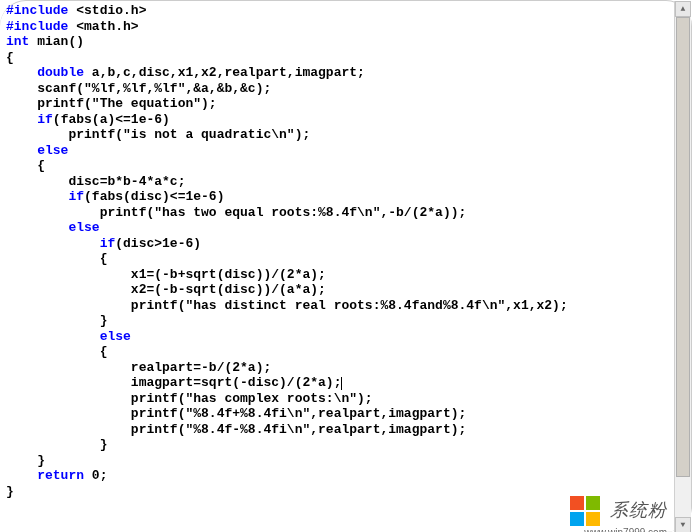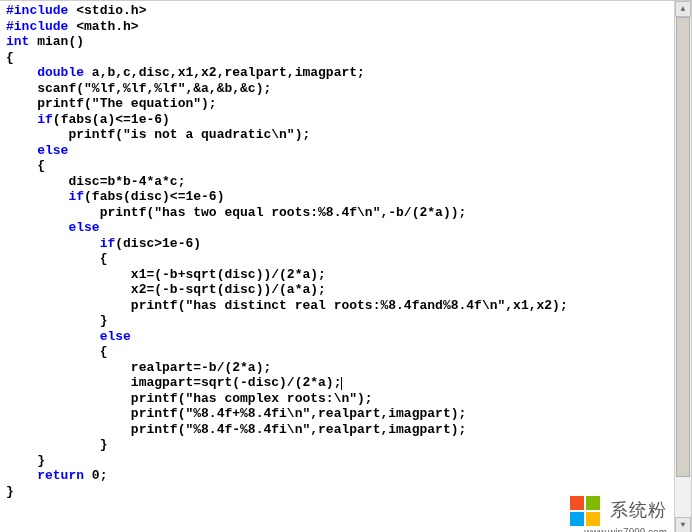--- a/index.html
+++ b/index.html
@@ -14,20 +14,21 @@
     background: #fff;
     color: #000;
   }
   .editor-frame {
     position: relative;
     width: 692px;
     height: 532px;
     box-sizing: border-box;
     border-top: 1px solid #ccc;
     border-right: 1px solid #ccc;
+    border-radius: 26px;
   }
   .code-area {
     position: absolute;
     left: 6px;
     top: 2px;
     right: 30px;
     bottom: 6px;
     white-space: pre;
     font-weight: bold;
   }
@@ -76,20 +77,21 @@
     box-sizing: border-box;
   }
   
   .watermark {
     position: absolute;
     right: 24px;
     bottom: 6px;
     display: flex;
     align-items: center;
     gap: 10px;
+    font-style: italic;
   }
   .wm-logo {
     width: 30px;
     height: 30px;
     display: grid;
     grid-template-columns: 14px 14px;
     grid-template-rows: 14px 14px;
     gap: 2px;
   }
   .wm-sq { width: 14px; height: 14px; }

